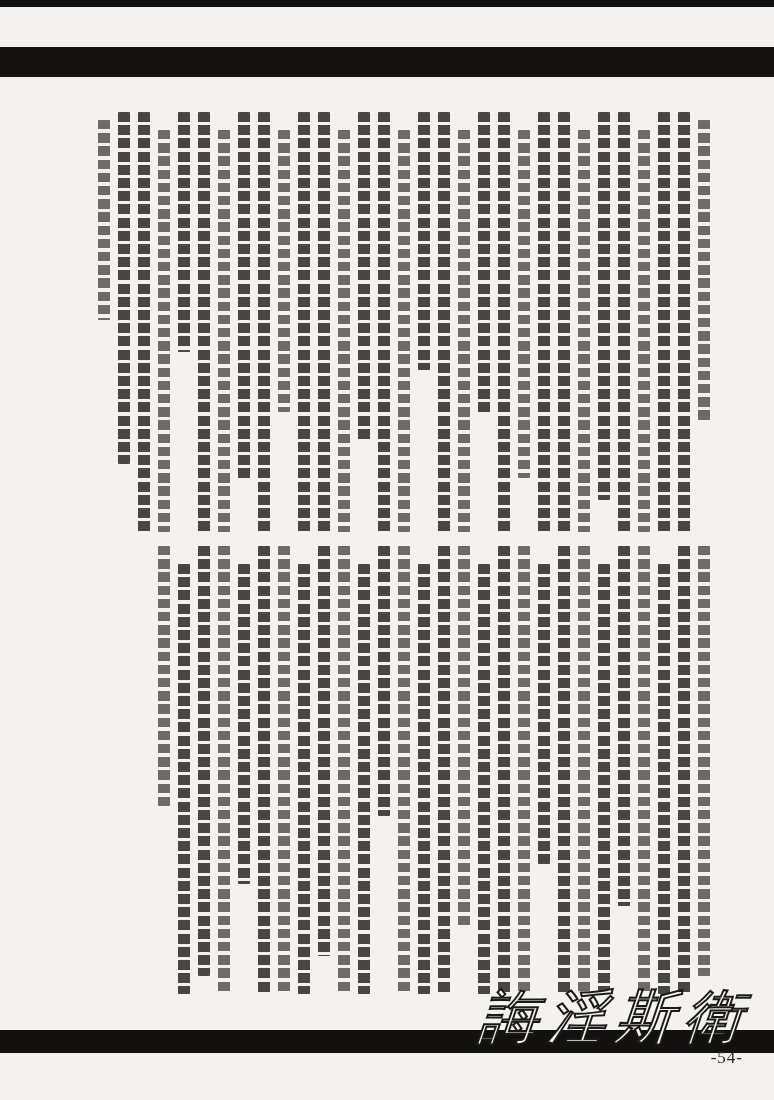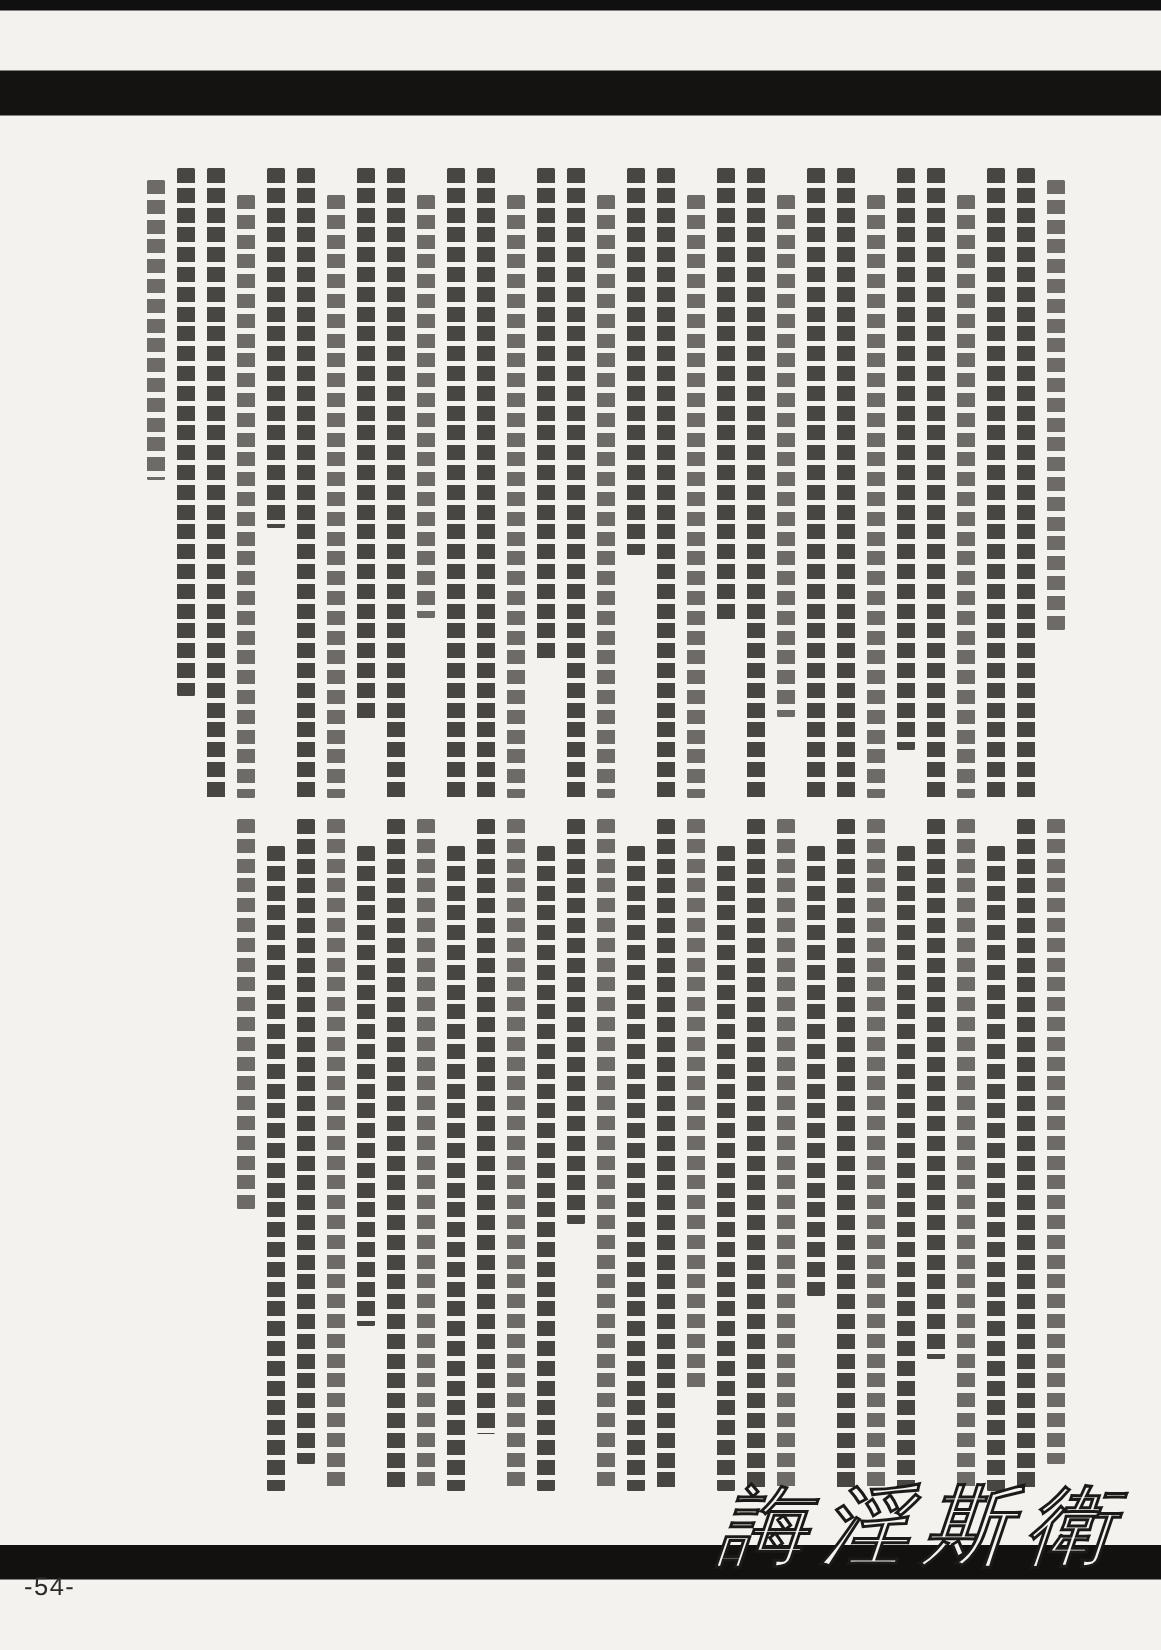--- a/index.html
+++ b/index.html
@@ -36,26 +36,26 @@
     background:repeating-linear-gradient(180deg,
       rgba(42,40,37,.85) 0 10px, rgba(42,40,37,0) 10px 13.2px);
   }
   .col.c-b{
     background:repeating-linear-gradient(180deg,
       rgba(58,55,51,.72) 0 9.4px, rgba(58,55,51,0) 9.4px 13.2px);
   }
 
   .page-number{
     position:absolute;
-    top:1048px;left:16px;width:740px;
-    text-align:left;
+    top:1048px;left:3px;width:740px;
+    text-align:right;
     font-size:17px;
     letter-spacing:1px;
     color:#2b2a28;
-    font-family:Liberation Sans, sans-serif;
+    font-family:Liberation Serif, serif;
   }
 
   .logo-title{
     position:absolute;
     top:988px;right:22px;
     font-size:58px;
     line-height:1;
     letter-spacing:10px;
     font-style:italic;
     transform:skewX(-5deg);

